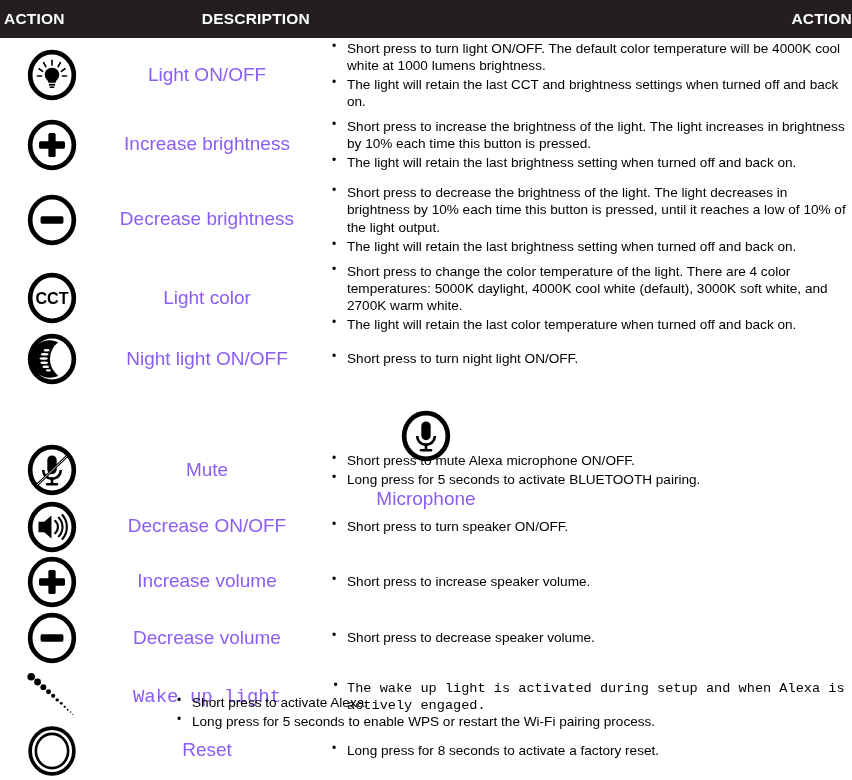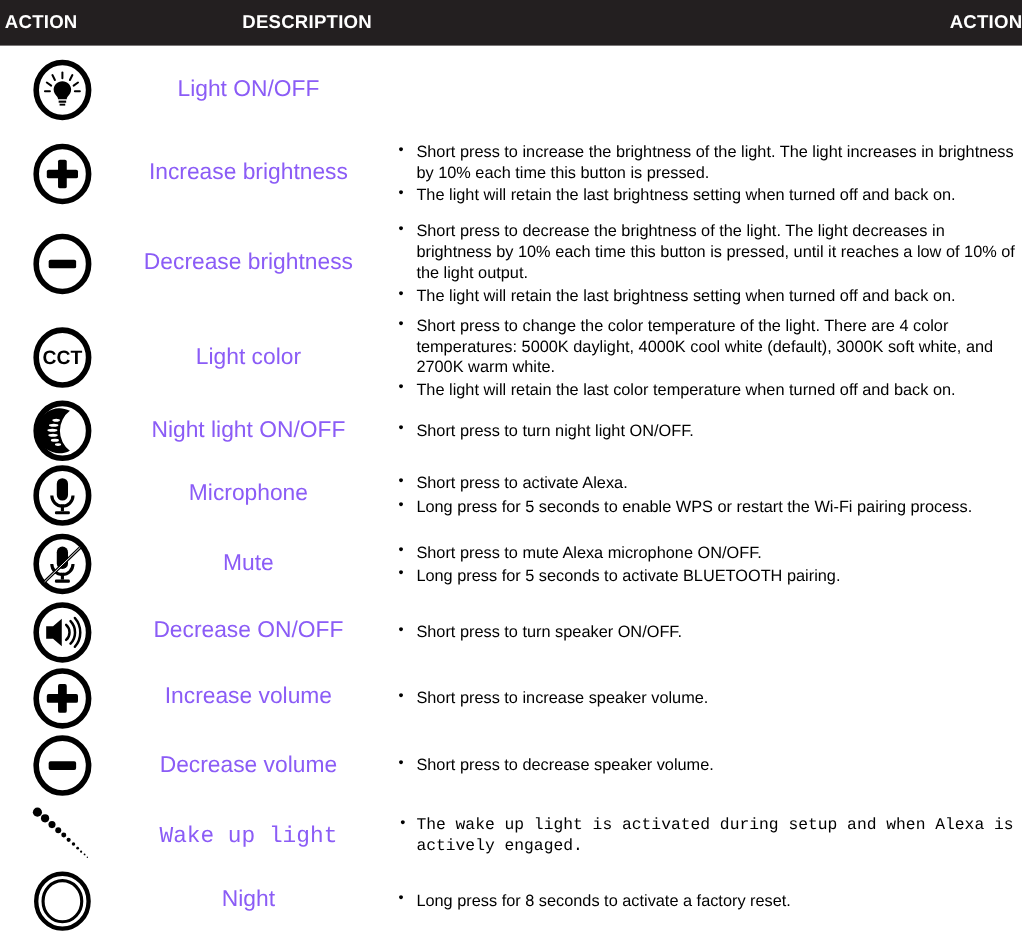--- a/index.html
+++ b/index.html
@@ -112,20 +112,26 @@
                 <line x1="66" y1="26" x2="62" y2="34"></line>
                 <line x1="25" y1="38" x2="32" y2="43"></line>
                 <line x1="75" y1="38" x2="68" y2="43"></line>
                 <line x1="22" y1="52" x2="30" y2="52"></line>
                 <line x1="78" y1="52" x2="70" y2="52"></line>
               </g>
             </svg>
           </span>
         </div>
         <div class="cell-desc">Light ON/OFF</div>
+        <div class="cell-action">
+          <ul class="bullets">
+            <li>Short press to turn light ON/OFF. The default color temperature  will be 4000K cool white at 1000 lumens brightness.</li>
+            <li>The light will retain the last CCT and brightness settings when turned off and back on.</li>
+          </ul>
+        </div>
       </div>
       <div class="row" style="height: 65px;">
         <div class="cell-icon">
           <span>
             <svg class="ico" width="52" height="52" viewBox="0 0 100 100" xmlns="http://www.w3.org/2000/svg">
               <ellipse cx="50" cy="50" rx="42" ry="44" fill="none" stroke="#000" stroke-width="9"></ellipse>
               <rect x="43" y="27" width="14" height="46" rx="3" fill="#000"></rect>
               <rect x="25" y="43" width="50" height="14" rx="3" fill="#000"></rect>
             </svg>
           </span>
@@ -189,21 +195,21 @@
             </svg>
           </span>
         </div>
         <div class="cell-desc">Night light ON/OFF</div>
         <div class="cell-action">
           <ul class="bullets">
             <li>Short press to turn night light ON/OFF.</li>
           </ul>
         </div>
       </div>
-      <div class="row" style="height: 57px;">
+      <div class="row" style="height: 57px; flex-direction: column;">
         <div class="cell-icon">
           <span>
             <svg class="ico" width="52" height="52" viewBox="0 0 100 100" xmlns="http://www.w3.org/2000/svg">
               <ellipse cx="50" cy="50" rx="42" ry="44" fill="none" stroke="#000" stroke-width="9"></ellipse>
               <rect x="41" y="22" width="18" height="36" rx="9" fill="#000"></rect>
               <path d="M33 50a17 17 0 0 0 34 0" fill="none" stroke="#000" stroke-width="5"></path>
               <rect x="47.5" y="64" width="5" height="11" fill="#000"></rect>
               <rect x="38" y="75" width="24" height="5" rx="2" fill="#000"></rect>
             </svg>
           </span>
@@ -319,21 +325,21 @@
       </div>
       <div class="row" style="height: 47px;">
         <div class="cell-icon">
           <span>
             <svg class="ico" width="52" height="52" viewBox="0 0 100 100" xmlns="http://www.w3.org/2000/svg">
               <ellipse cx="50" cy="50" rx="42" ry="44" fill="none" stroke="#000" stroke-width="7"></ellipse>
               <ellipse cx="50" cy="50" rx="31" ry="33" fill="none" stroke="#000" stroke-width="5"></ellipse>
             </svg>
           </span>
         </div>
-        <div class="cell-desc">Night</div>
+        <div class="cell-desc">Reset</div>
         <div class="cell-action">
           <ul class="bullets">
             <li>Long press for 8 seconds to activate a factory reset.</li>
           </ul>
         </div>
       </div>
     </div>
 
 </div>
 

